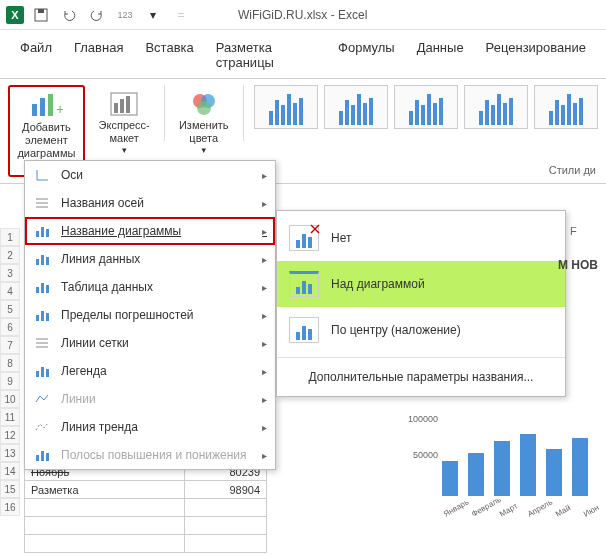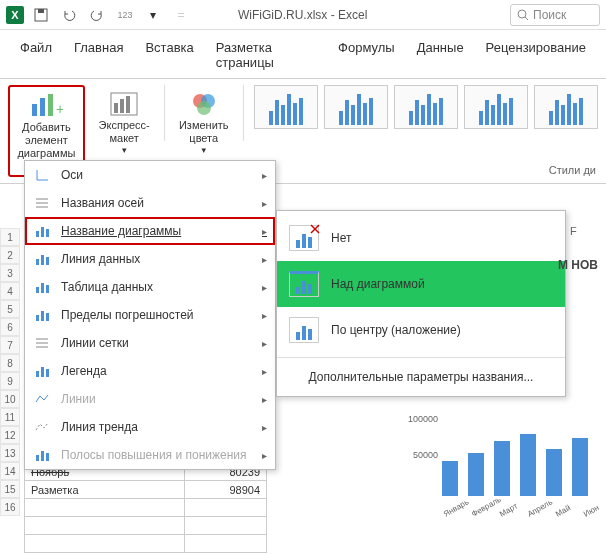--- a/index.html
+++ b/index.html
@@ -30,21 +30,21 @@
   
   .dropdown { position: absolute; left: 24px; top: 160px; width: 252px; background: #fff; border: 1px solid #bbb; box-shadow: 2px 2px 6px rgba(0,0,0,0.2); }
   .dd-item { display: flex; align-items: center; padding: 6px 8px; gap: 10px; font-size: 12px; cursor: pointer; position: relative; }
   .dd-item.disabled { color: #aaa; cursor: default; }
   .dd-item.highlight { border: 2px solid #c00; padding: 4px 6px; text-decoration: underline; }
   .dd-item .arrow { margin-left: auto; color: #666; font-size: 10px; }
   .dd-icon { width: 18px; height: 16px; display: flex; align-items:center; justify-content:center; }
   
   .submenu { position: absolute; left: 276px; top: 210px; width: 290px; background: #fff; border: 1px solid #bbb; box-shadow: 2px 2px 6px rgba(0,0,0,0.2); padding: 4px 0; }
   .sm-item { display: flex; align-items: center; gap: 12px; padding: 10px 12px; font-size: 12px; cursor: pointer; }
-  .sm-item.selected { background: #22c55e; }
+  .sm-item.selected { background: #bef264; }
   .sm-icon { width: 30px; height: 26px; border:1px solid #ccc; display:flex; align-items:flex-end; justify-content:center; gap:2px; padding:2px; }
   .sm-icon .b { width:4px; background:#4a90d9; }
   .sm-sep { height:1px; background:#e0e0e0; margin:4px 0;}
   .sm-extra { padding:8px 12px; font-size:12px; text-align:center; cursor:pointer;}
   .col-header-f { position:absolute; left:570px; top:225px; font-size:11px; color:#666;}
   .chart-plot { position:absolute; left:402px; top:400px; width:200px; height:120px; }
   .chart-axis-y { position:absolute; left:0; width:36px; font-size:9px; color:#666; text-align:right;margin-top:14px; }
   .chart-bars { position:absolute; left:40px; bottom:24px; display:flex; gap:10px; align-items:flex-end; height:78px;}
   .chart-bars .cb { width:16px; background:#4a90d9;}
   .chart-xlabels { position:absolute; left:40px; bottom:0; display:flex; gap:4px; font-size:8px; color:#666;}
@@ -72,27 +72,20 @@
   <div class="qat-btn">
     <svg width="14" height="14" viewBox="0 0 14 14">
         <path d="M4 3 A5 5 0 1 0 11 6" fill="none" stroke="#555"></path>
         <path d="M11 3v3h-3" fill="none" stroke="#555"></path>
       </svg>
   </div>
   <div class="qat-btn" style="font-size:9px;color:#888;">123</div>
   <div class="qat-btn">▾</div>
   <div class="qat-btn" style="color:#ccc;">=</div>
   <div class="title-text">WiFiGiD.RU.xlsx - Excel</div>
-  <div class="search-box">
-    <svg width="12" height="12" viewBox="0 0 12 12">
-        <circle cx="5" cy="5" r="4" fill="none" stroke="#888"></circle>
-        <line x1="8" y1="8" x2="11" y2="11" stroke="#888"></line>
-      </svg>
-    <span>Поиск</span>
-  </div>
 </div>
 
 <div class="ribbon-tabs">
   <div class="tab">Файл</div>
   <div class="tab">Главная</div>
   <div class="tab">Вставка</div>
   <div class="tab">Разметка страницы</div>
   <div class="tab">Формулы</div>
   <div class="tab">Данные</div>
   <div class="tab">Рецензирование</div>

